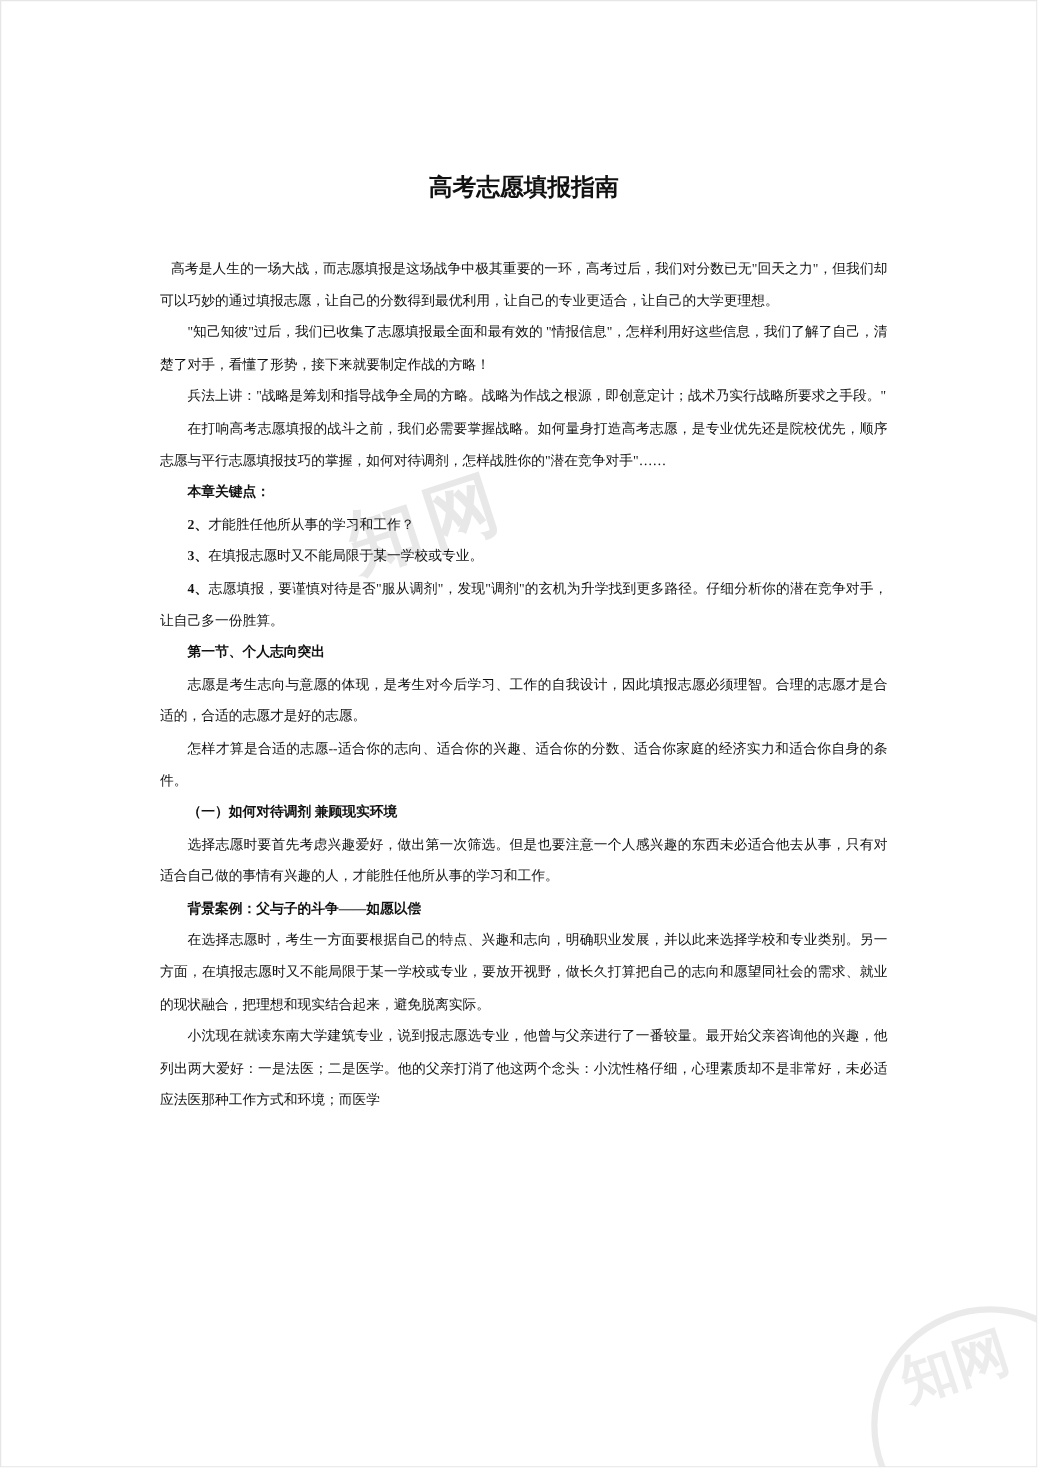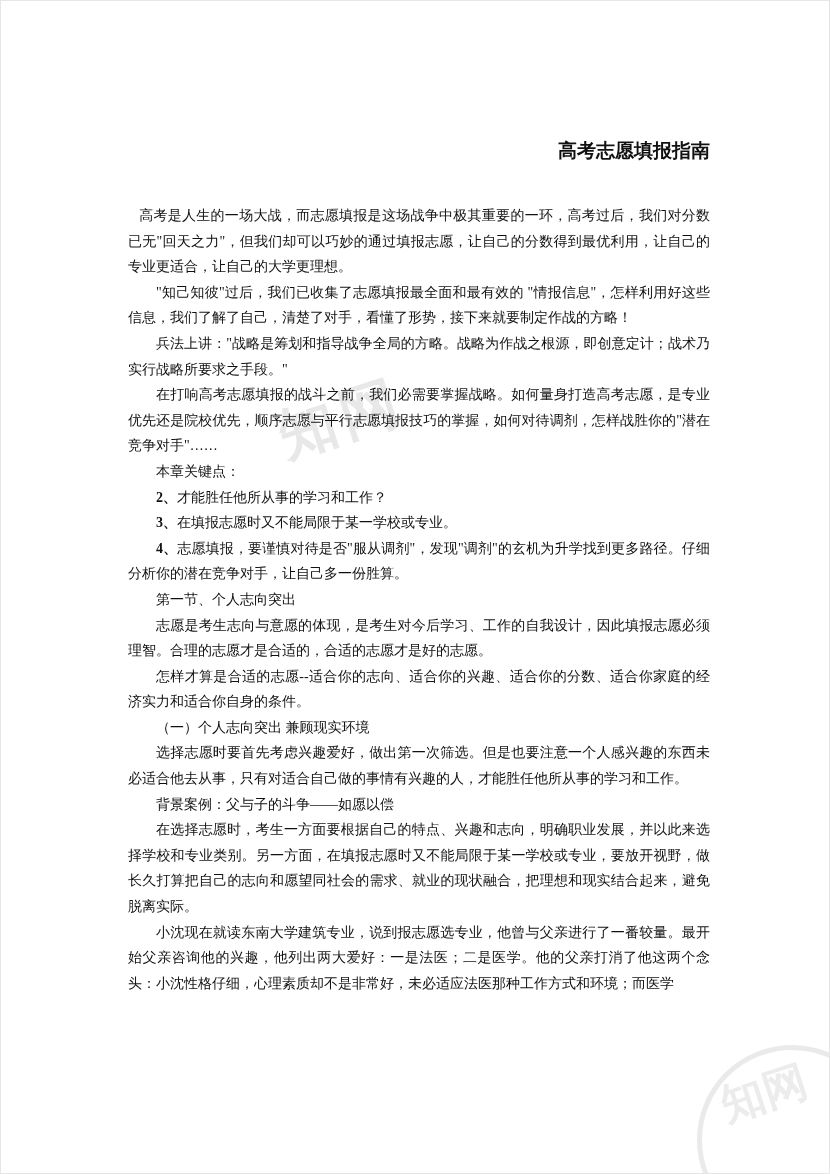--- a/index.html
+++ b/index.html
@@ -14,39 +14,39 @@
     box-sizing: border-box;
     background: #ffffff;
     border: 1px solid #e6e6e6;
     padding: 136px 119px 0 127px;
     overflow: hidden;
     font-family: "Liberation Serif", "DejaVu Serif", serif;
     color: #111111;
   }
   .doc-title {
     margin: 0 0 38px 0;
-    text-align: right;
+    text-align: center;
     font-size: 19px;
     line-height: 28px;
     font-weight: bold;
   }
   .para {
     margin: 0;
-    font-size: 14px;
+    font-size: 11px;
     line-height: 25.6px;
     text-indent: 2em;
     text-align: justify;
     position: relative;
     z-index: 2;
   }
   .para.first {
     text-indent: 0.8em;
   }
   .para.heading {
-    font-weight: normal;
+    font-weight: bold;
   }
   .lead {
     font-weight: bold;
   }
   
   .wm-seal {
     position: absolute;
     left: 286px;
     top: 388px;
     width: 130px;
@@ -102,21 +102,21 @@
 
   <p class="para"><span class="lead">2、</span><span>才能胜任他所从事的学习和工作？</span></p>
   <p class="para"><span class="lead">3、</span><span>在填报志愿时又不能局限于某一学校或专业。</span></p>
   <p class="para"><span class="lead">4、</span><span>志愿填报，要谨慎对待是否"服从调剂"，发现"调剂"的玄机为升学找到更多路径。仔细分析你的潜在竞争对手，让自己多一份胜算。</span></p>
 
   <p class="para heading">第一节、个人志向突出</p>
 
   <p class="para">志愿是考生志向与意愿的体现，是考生对今后学习、工作的自我设计，因此填报志愿必须理智。合理的志愿才是合适的，合适的志愿才是好的志愿。</p>
   <p class="para">怎样才算是合适的志愿--适合你的志向、适合你的兴趣、适合你的分数、适合你家庭的经济实力和适合你自身的条件。</p>
 
-  <p class="para heading">（一）个人志向突出 兼顾现实环境</p>
+  <p class="para heading">（一）如何对待调剂 兼顾现实环境</p>
 
   <p class="para">选择志愿时要首先考虑兴趣爱好，做出第一次筛选。但是也要注意一个人感兴趣的东西未必适合他去从事，只有对适合自己做的事情有兴趣的人，才能胜任他所从事的学习和工作。</p>
   <p class="para heading">背景案例：父与子的斗争——如愿以偿</p>
 
   <p class="para">在选择志愿时，考生一方面要根据自己的特点、兴趣和志向，明确职业发展，并以此来选择学校和专业类别。另一方面，在填报志愿时又不能局限于某一学校或专业，要放开视野，做长久打算把自己的志向和愿望同社会的需求、就业的现状融合，把理想和现实结合起来，避免脱离实际。</p>
 
   <p class="para">小沈现在就读东南大学建筑专业，说到报志愿选专业，他曾与父亲进行了一番较量。最开始父亲咨询他的兴趣，他列出两大爱好：一是法医；二是医学。他的父亲打消了他这两个念头：小沈性格仔细，心理素质却不是非常好，未必适应法医那种工作方式和环境；而医学</p>
 
   <div class="wm-corner">
       <span>知网</span>

